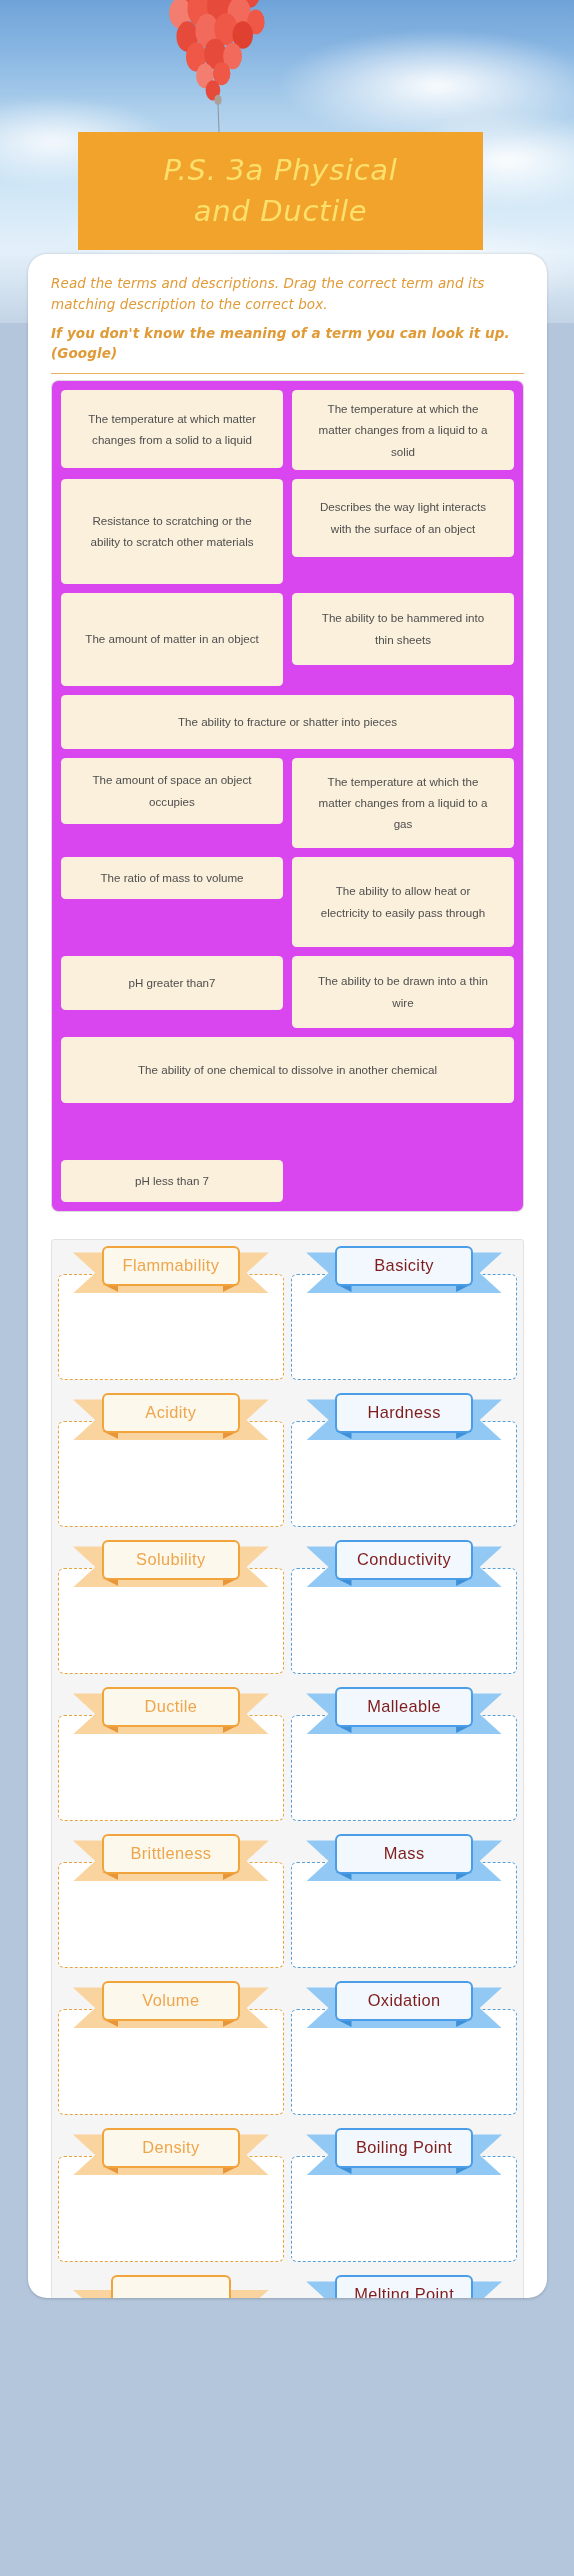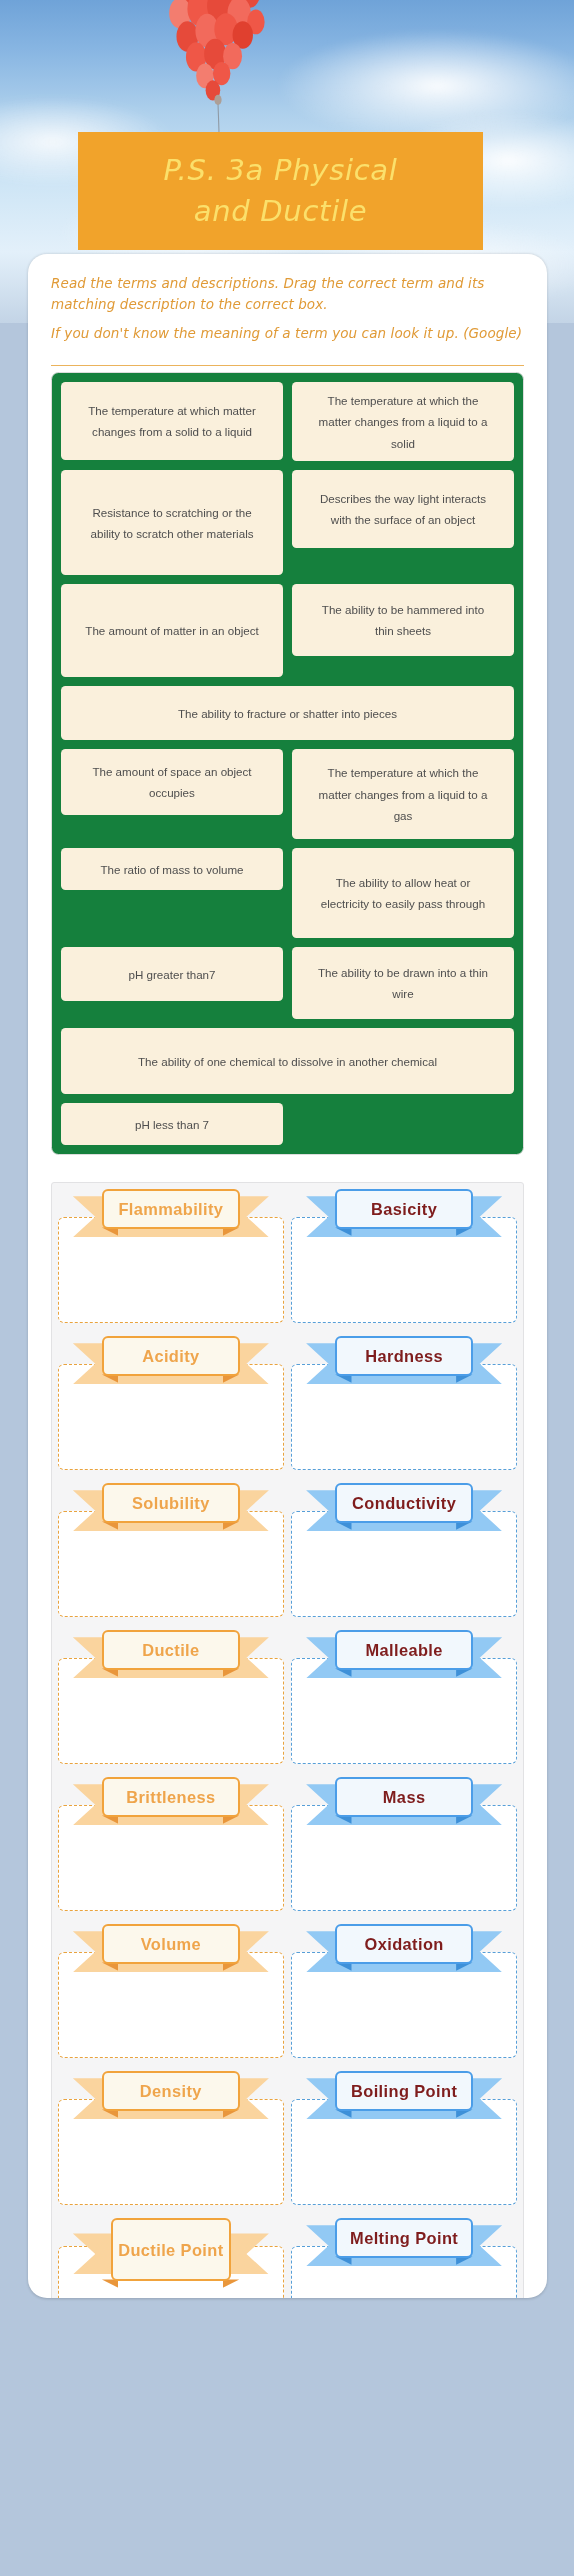--- a/index.html
+++ b/index.html
@@ -46,36 +46,36 @@
     position: absolute; left: 28px; top: 254px; width: 519px; height: 2044px;
     background: #ffffff; border-radius: 19px; z-index: 2;
     padding: 19.4px 23px 0; box-shadow: 0 0.7px 3px rgba(0,0,0,.18);
     overflow: hidden;
   }
   .instr {
     font-family: "DejaVu Sans", sans-serif; font-style: italic;
     color: #E09A36; font-size: 13.5px; line-height: 1.5; letter-spacing: 0.1px;
   }
   .instr.p1 { margin-bottom: 9px; }
-  .instr.p2 { margin-bottom: 22px; }
+  .instr.p2 { margin-bottom: 10px; font-weight: bold; }
   .divider { border: none; border-top: 1.5px solid #EBB35C; margin: 0 0 6px; }
 
   
   .desc-panel {
-    border: 0.7px solid #DCDCDC; border-radius: 7.5px; background: #15803d;
+    border: 0.7px solid #DCDCDC; border-radius: 7.5px; background: #d946ef;
     padding: 9px; margin-bottom: 27px;
   }
   .desc-row { display: flex; gap: 9px; margin-bottom: 9px; align-items: flex-start; }
   .desc-row:last-child { margin-bottom: 0; }
   .desc-card {
     flex: 1 1 0; background: #FAF0DC; border-radius: 4.5px;
     display: flex; align-items: center; justify-content: center; text-align: center;
     font-size: 11.6px; color: #4E4E4E; line-height: 1.85; padding: 7.5px 19.4px;
   }
-  .desc-card.half { flex: 0 0 calc(50% - 4.5px); }
+  .desc-card.half { flex: 0 0 calc(50% - 4.5px); margin-top: 48px; }
 
   
   .zones-panel {
     background: #F5F5F6; border: 0.7px solid #E2E2E4; border-radius: 3px;
     padding: 6px; display: flex; gap: 7.5px;
   }
   .zone-col { flex: 1 1 0; }
   .zone { position: relative; height: 147px; }
   .zone.tall { height: 179px; }
   .zone.last { height: 136px; }
@@ -94,21 +94,21 @@
   .blue   .tails { background: #92C9F4; }
   .fold { position: absolute; width: 16.4px; height: 8.2px; top: 38px; z-index: 3; }
   .fold-l { left: 50%; margin-left: -69px; clip-path: polygon(0 0, 100% 0, 100% 100%); }
   .fold-r { left: 50%; margin-left: 52px;  clip-path: polygon(0 0, 100% 0, 0 100%); }
   .orange .fold { background: #E9963B; }
   .blue   .fold { background: #3E90D8; }
   .zlabel {
     position: absolute; top: 0; left: 50%; transform: translateX(-50%);
     width: 138px; height: 40px; border-radius: 6px; border: 2.2px solid;
     display: flex; align-items: center; justify-content: center; text-align: center;
-    font-weight: 700; font-size: 16.4px; letter-spacing: 0.4px; z-index: 4; line-height: 1.25;
+    font-weight: 400; font-size: 16.4px; letter-spacing: 0.4px; z-index: 4; line-height: 1.25;
   }
   .orange .zlabel { border-color: #F1A33C; background: #FCF8EC; color: #EFA54C; }
   .blue   .zlabel { border-color: #4B9DE8; background: #F2F8FD; color: #7f1d1d; }
   .zone.tall.orange .zlabel { height: 63px; width: 120px; }
   .zone.tall.orange .tails { top: 15px; }
   .zone.tall.orange .fold { top: 61px; }
 </style>
 </head>
 <body>
 

